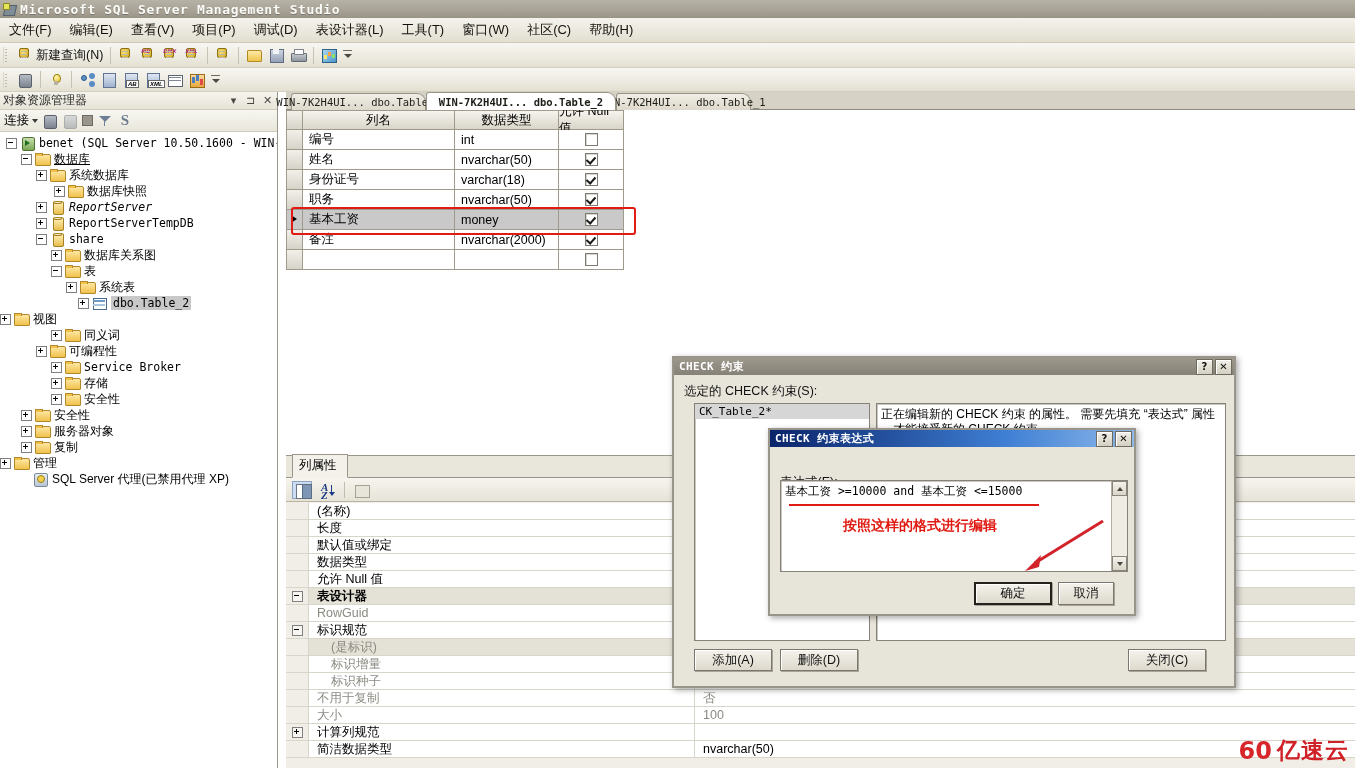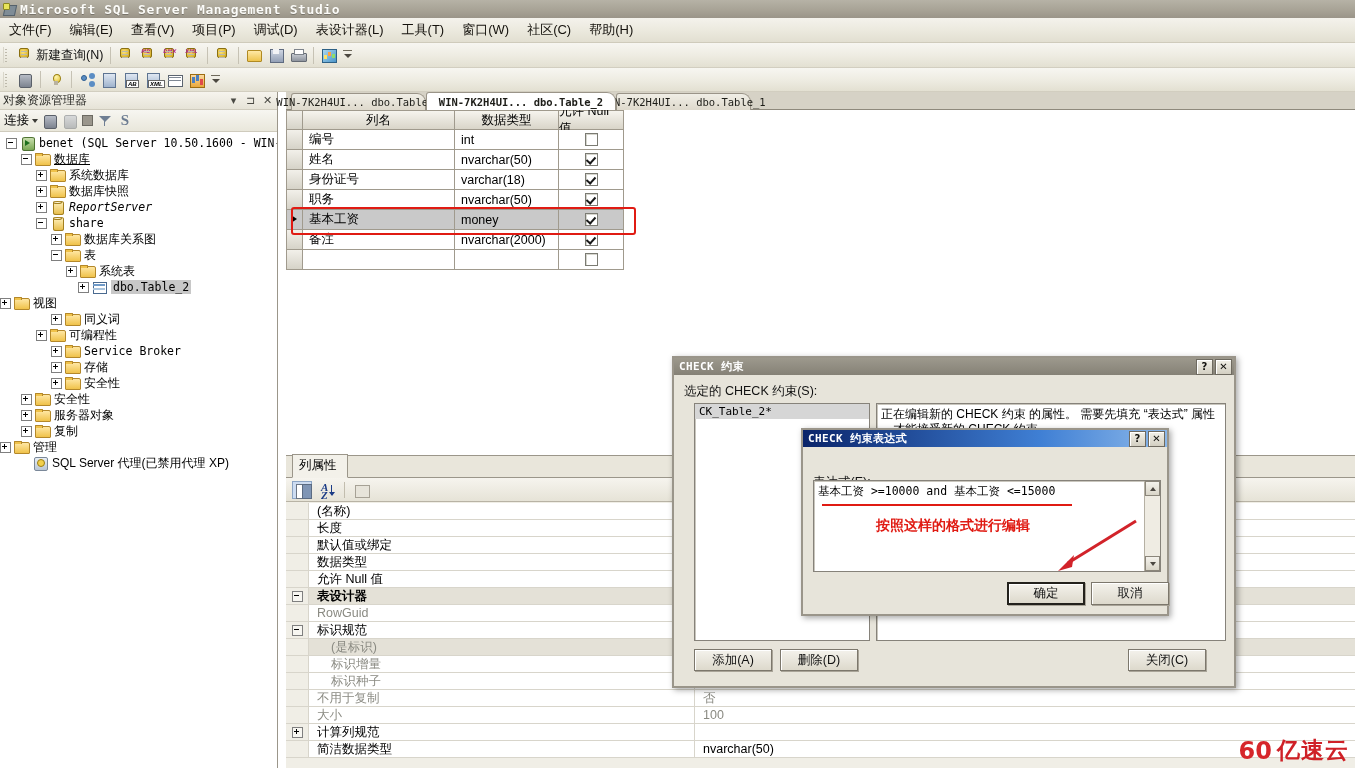--- a/index.html
+++ b/index.html
@@ -272,21 +272,21 @@
   .infobox { background:#fff; border:1px solid #86827a; box-shadow: inset 1px 1px 0 #c9c6bd;
      box-sizing:border-box; padding:3px 4px; font-size:12px; line-height:15px; overflow:hidden; }
   .btn {
      background:linear-gradient(to bottom,#f4f2ec,#ddd9cc);
      border:1px solid #7c776c; box-shadow: inset 1px 1px 0 #fff, 1px 1px 0 #a9a498;
      font-size:12.5px; display:flex; align-items:center; justify-content:center;
      box-sizing:border-box; color:#111;
   }
   .btn.default { border:2px solid #23211c; }
 
-  .dlg.inner { left:768px; top:428px; width:368px; height:188px;margin-left:33px; }
+  .dlg.inner { left:768px; top:428px; width:368px; height:188px; }
   .expr-area {
      position:absolute; left:10px; top:50px; width:348px; height:92px;
      background:#fff; border:1px solid #86827a; box-shadow: inset 1px 1px 0 #c9c6bd;
      box-sizing:border-box; overflow:hidden;
   }
   .expr-text { position:absolute; left:4px; top:3px; font-size:11.5px;
      font-family:"DejaVu Sans Mono", monospace; white-space:nowrap; color:#000; }
   .expr-underline { position:absolute; left:8px; top:23px; width:250px; height:2px; background:#e01b13; }
   .expr-note { position:absolute; left:62px; top:36px; font-size:14px; color:#e01b13; font-weight:bold; }
   .sb { position:absolute; right:0; top:0; width:16px; height:100%;
@@ -438,29 +438,34 @@
         <div class="node" style="padding-left: 21px; text-decoration: underline;">
           <span class="exp "></span>
           <span class="ic ic-folder"></span>
           <span class="lbl">数据库</span>
         </div>
         <div class="node" style="padding-left: 36px;">
           <span class="exp plus"></span>
           <span class="ic ic-folder"></span>
           <span class="lbl">系统数据库</span>
         </div>
-        <div class="node" style="padding-left: 36px;">
+        <div class="node" style="padding-left: 28px; margin-left: 26px;">
           <span class="exp plus"></span>
           <span class="ic ic-folder"></span>
           <span class="lbl">数据库快照</span>
         </div>
         <div class="node" style="padding-left: 36px; font-style: italic;">
           <span class="exp plus"></span>
           <span class="ic ic-db"></span>
           <span class="lbl mono">ReportServer</span>
+        </div>
+        <div class="node" style="padding-left: 36px;">
+          <span class="exp plus"></span>
+          <span class="ic ic-db"></span>
+          <span class="lbl mono">ReportServerTempDB</span>
         </div>
         <div class="node" style="padding-left: 36px;">
           <span class="exp "></span>
           <span class="ic ic-db"></span>
           <span class="lbl mono">share</span>
         </div>
         <div class="node" style="padding-left: 51px;">
           <span class="exp plus"></span>
           <span class="ic ic-folder"></span>
           <span class="lbl">数据库关系图</span>
@@ -765,21 +770,21 @@
           </div>
         <div class="sb-btn bot">
             <i class="arr-d"></i>
           </div>
       </div>
     </div>
 
     <div class="btn default" style="position:absolute;left:204px;top:152px;width:78px;height:23px;">
       <span>确定</span>
     </div>
-    <div class="btn" style="position:absolute;left:288px;top:152px;width:78px;height:23px;">
+    <div class="btn" style="position:absolute;left:288px;top:152px;width:56px;height:23px;">
       <span>取消</span>
     </div>
   </div>
 
   <div class="logo">
     <span class="logo-mark">60</span>
     <span class="logo-text">亿速云</span>
   </div>
 
 </div>

